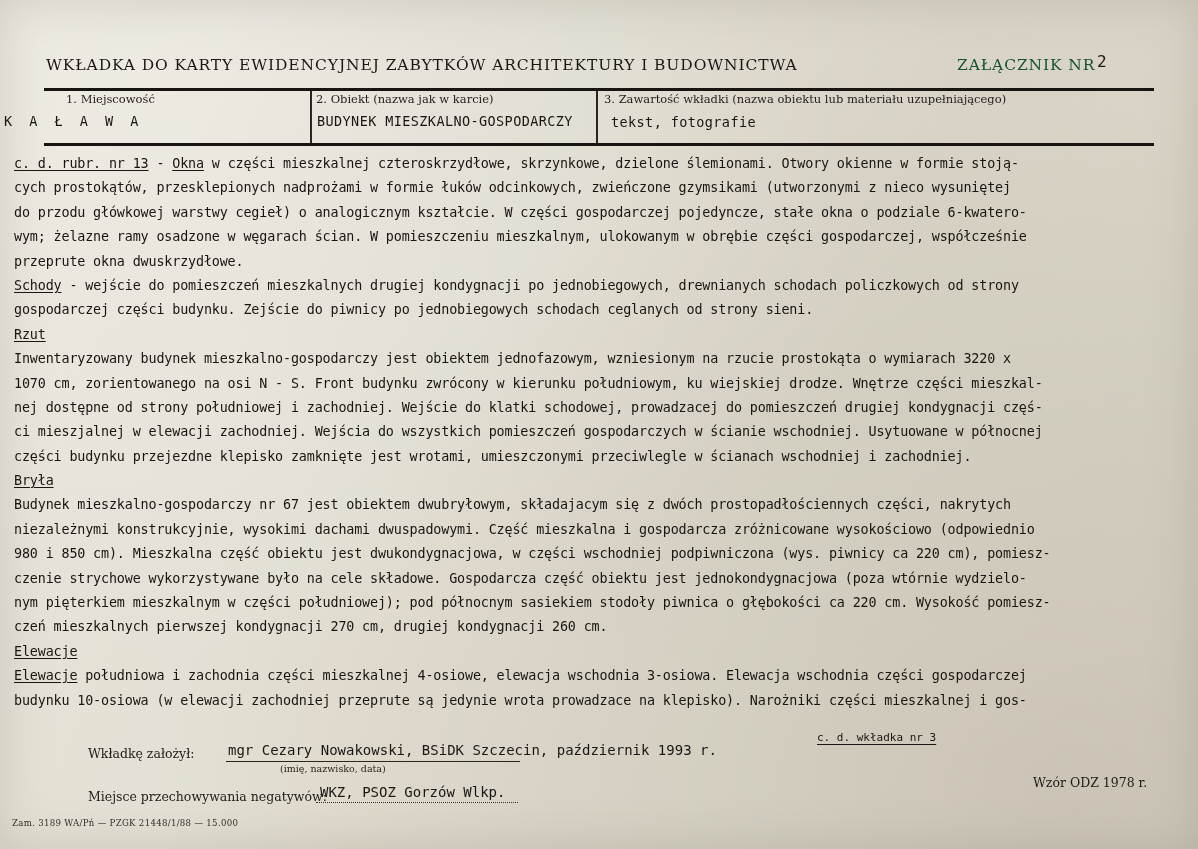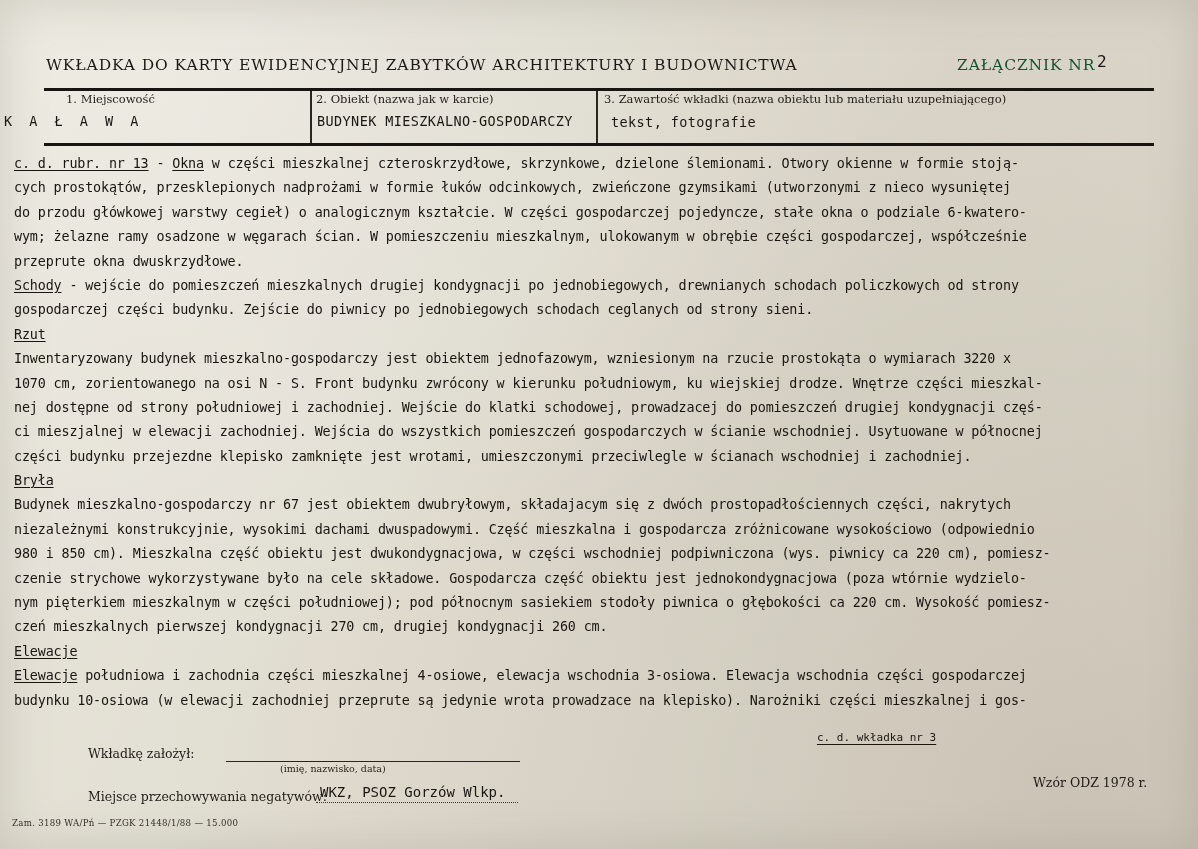--- a/index.html
+++ b/index.html
@@ -211,20 +211,21 @@
     <div class="cell-head h2">2. Obiekt (nazwa jak w karcie)</div>
     <div class="cell-head h3">3. Zawartość wkładki (nazwa obiektu lub materiału uzupełniającego)</div>
 
     <div class="cell-val v1">K A Ł A W A</div>
     <div class="cell-val v2">BUDYNEK MIESZKALNO-GOSPODARCZY</div>
     <div class="cell-val v3">tekst, fotografie</div>
 
     <div class="body-text" id="body-host"><span class="ln"><span class="u">c. d. rubr. nr 13</span> - <span class="u">Okna</span> w części mieszkalnej czteroskrzydłowe, skrzynkowe, dzielone ślemionami. Otwory okienne w formie stoją-</span><span class="ln">cych prostokątów, przesklepionych nadprożami w formie łuków odcinkowych, zwieńczone gzymsikami (utworzonymi z nieco wysuniętej</span><span class="ln">do przodu główkowej warstwy cegieł) o analogicznym kształcie. W części gospodarczej pojedyncze, stałe okna o podziale 6-kwatero-</span><span class="ln">wym; żelazne ramy osadzone w węgarach ścian. W pomieszczeniu mieszkalnym, ulokowanym w obrębie części gospodarczej, współcześnie</span><span class="ln">przeprute okna dwuskrzydłowe.</span><span class="ln"><span class="hdg">Schody</span> - wejście do pomieszczeń mieszkalnych drugiej kondygnacji po jednobiegowych, drewnianych schodach policzkowych od strony</span><span class="ln">gospodarczej części budynku. Zejście do piwnicy po jednobiegowych schodach ceglanych od strony sieni.</span><span class="ln"><span class="hdg">Rzut</span></span><span class="ln">Inwentaryzowany budynek mieszkalno-gospodarczy jest obiektem jednofazowym, wzniesionym na rzucie prostokąta o wymiarach 3220 x</span><span class="ln">1070 cm, zorientowanego na osi N - S. Front budynku zwrócony w kierunku południowym, ku wiejskiej drodze. Wnętrze części mieszkal-</span><span class="ln">nej dostępne od strony południowej i zachodniej. Wejście do klatki schodowej, prowadzacej do pomieszczeń drugiej kondygnacji częś-</span><span class="ln">ci mieszjalnej w elewacji zachodniej. Wejścia do wszystkich pomieszczeń gospodarczych w ścianie wschodniej. Usytuowane w północnej</span><span class="ln">części budynku przejezdne klepisko zamknięte jest wrotami, umieszczonymi przeciwlegle w ścianach wschodniej i zachodniej.</span><span class="ln"><span class="hdg">Bryła</span></span><span class="ln">Budynek mieszkalno-gospodarczy nr 67 jest obiektem dwubryłowym, składajacym się z dwóch prostopadłościennych części, nakrytych</span><span class="ln">niezależnymi konstrukcyjnie, wysokimi dachami dwuspadowymi. Część mieszkalna i gospodarcza zróżnicowane wysokościowo (odpowiednio</span><span class="ln">980 i 850 cm). Mieszkalna część obiektu jest dwukondygnacjowa, w części wschodniej podpiwniczona (wys. piwnicy ca 220 cm), pomiesz-</span><span class="ln">czenie strychowe wykorzystywane było na cele składowe. Gospodarcza część obiektu jest jednokondygnacjowa (poza wtórnie wydzielo-</span><span class="ln">nym pięterkiem mieszkalnym w części południowej); pod północnym sasiekiem stodoły piwnica o głębokości ca 220 cm. Wysokość pomiesz-</span><span class="ln">czeń mieszkalnych pierwszej kondygnacji 270 cm, drugiej kondygnacji 260 cm.</span><span class="ln"><span class="hdg">Elewacje</span></span><span class="ln"><span class="hdg">Elewacje</span> południowa i zachodnia części mieszkalnej 4-osiowe, elewacja wschodnia 3-osiowa. Elewacja wschodnia części gospodarczej</span><span class="ln">budynku 10-osiowa (w elewacji zachodniej przeprute są jedynie wrota prowadzace na klepisko). Narożniki części mieszkalnej i gos-</span></div>
 
     <div class="f-label" style="left:88px; top:746px;">Wkładkę założył:</div>
+    <div class="f-value" style="left:228px; top:742px;">mgr Cezary Nowakowski, BSiDK Szczecin, październik 1993 r.</div>
     <div class="solidline" style="left:226px; top:761px; width:294px;"></div>
     <div class="f-sub" style="left:280px; top:763px;">(imię, nazwisko, data)</div>
 
     <div class="f-label" style="left:88px; top:789px;">Miejsce przechowywania negatywów:</div>
     <div class="f-value" style="left:320px; top:784px;">WKZ, PSOZ Gorzów Wlkp.</div>
     <div class="dotline" style="left:316px; top:802px; width:202px;"></div>
 
     <div class="cd-next">c. d. wkładka nr 3</div>
     <div class="wzor">Wzór ODZ 1978 r.</div>
     <div class="imprint">Zam. 3189 WA/Pń — PZGK 21448/1/88 — 15.000</div>

